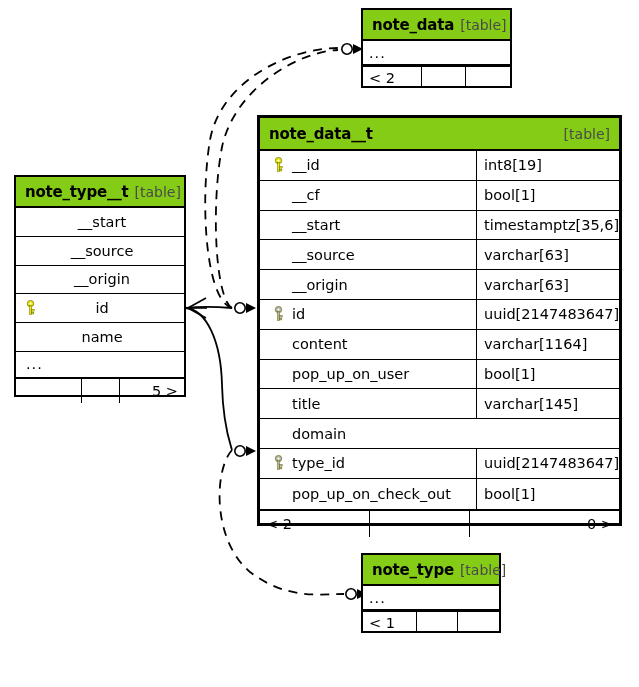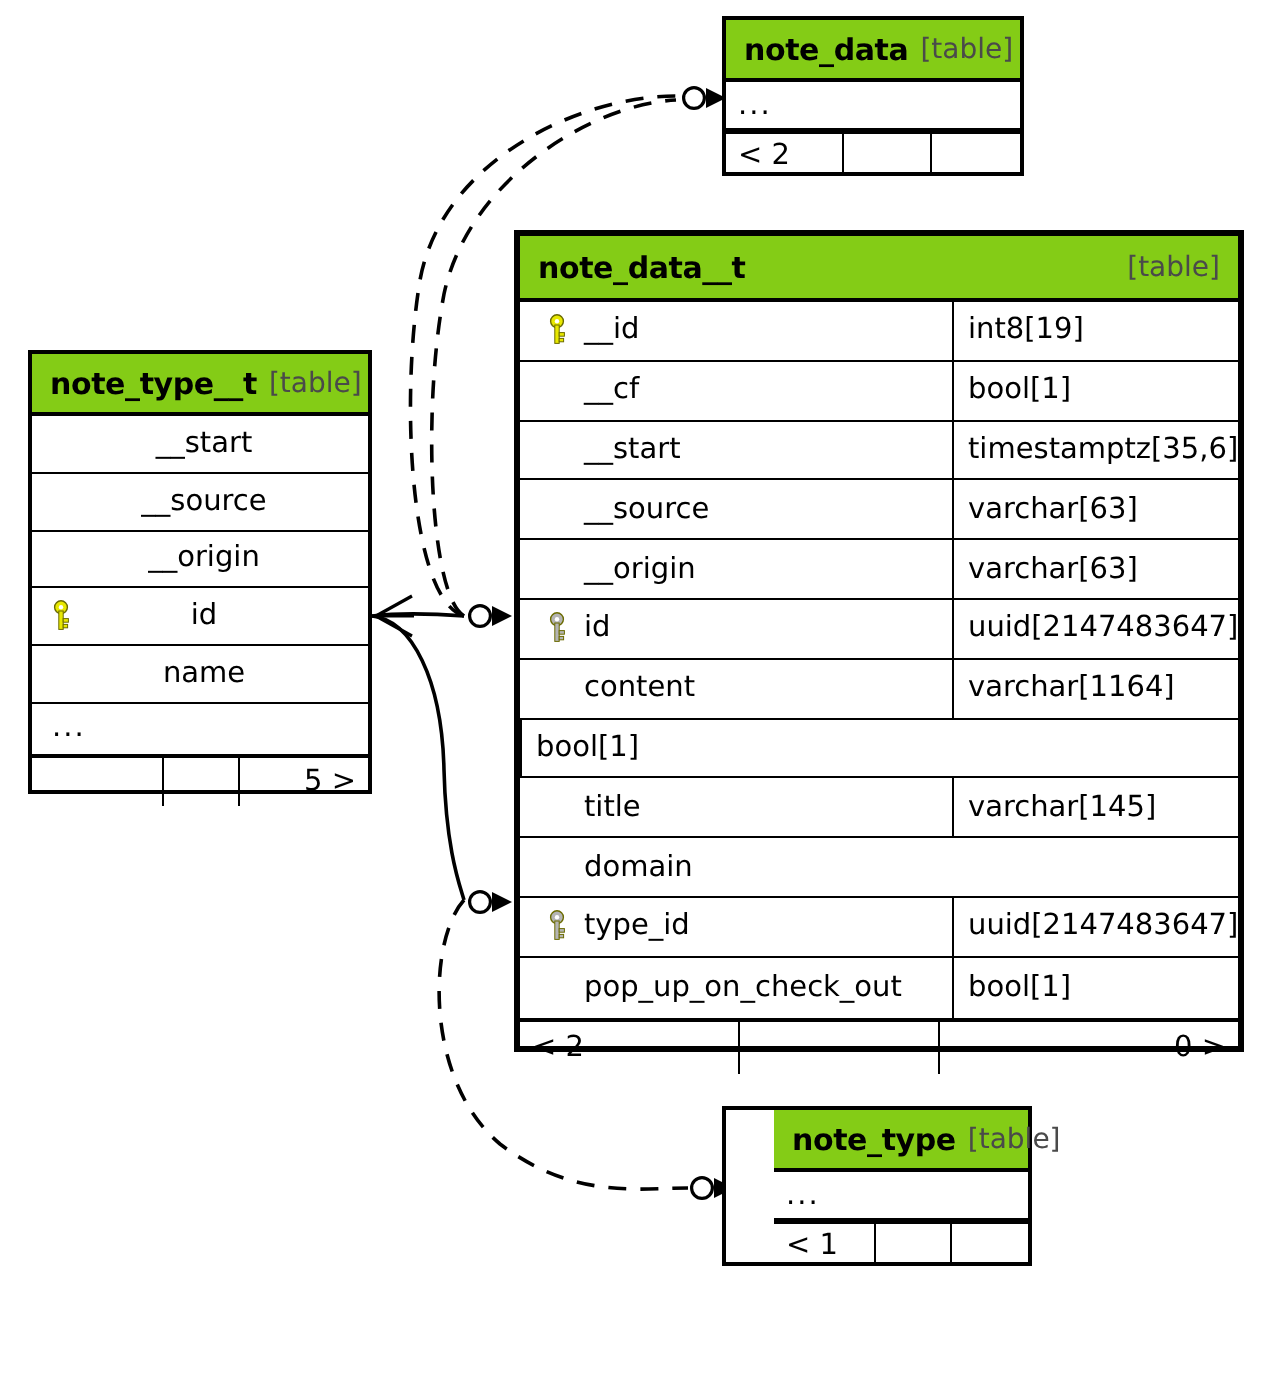--- a/index.html
+++ b/index.html
@@ -294,20 +294,24 @@
         <div class="row" style="height:29.8px;">
           <div class="cell-name" style="width:216px;">
             <span class="keyslot"></span>
             <span class="colname">content</span>
           </div>
           <div class="cell-type">
             <span>varchar[1164]</span>
           </div>
         </div>
         <div class="row" style="height:29.8px;">
+          <div class="cell-name" style="width:216px;">
+            <span class="keyslot"></span>
+            <span class="colname">pop_up_on_user</span>
+          </div>
           <div class="cell-type">
             <span>bool[1]</span>
           </div>
         </div>
         <div class="row" style="height:29.8px;">
           <div class="cell-name" style="width:216px;">
             <span class="keyslot"></span>
             <span class="colname">title</span>
           </div>
           <div class="cell-type">
@@ -404,21 +408,21 @@
         </div>
       </div>
 
     <div class="foot" style="height:26px;">
       <div class="foot-cell" style="width:66px;"></div>
       <div class="foot-cell" style="width:38px;"></div>
       <div class="foot-cell right" style="flex:1 1 auto;">5 &gt;</div>
     </div>
   </div>
 
-  <div class="node stub" id="node-note-type" style="left:361px; top:553px; width:155px; height:80px;padding-left:24px;">
+  <div class="node stub" id="node-note-type" style="left:361px; top:553px; width:140px; height:80px;">
     <div class="node-title" style="height:31px;">
       <span class="tname">note_type</span>
       <span class="ttag">[table]</span>
     </div>
     <div class="row ellipsis" style="height:24px;">
       <span class="cell-name">...</span>
     </div>
     <div class="foot" style="height:23px;">
       <div class="foot-cell" style="width:59px;">&lt; 1</div>
       <div class="foot-cell" style="width:44px;"></div>

